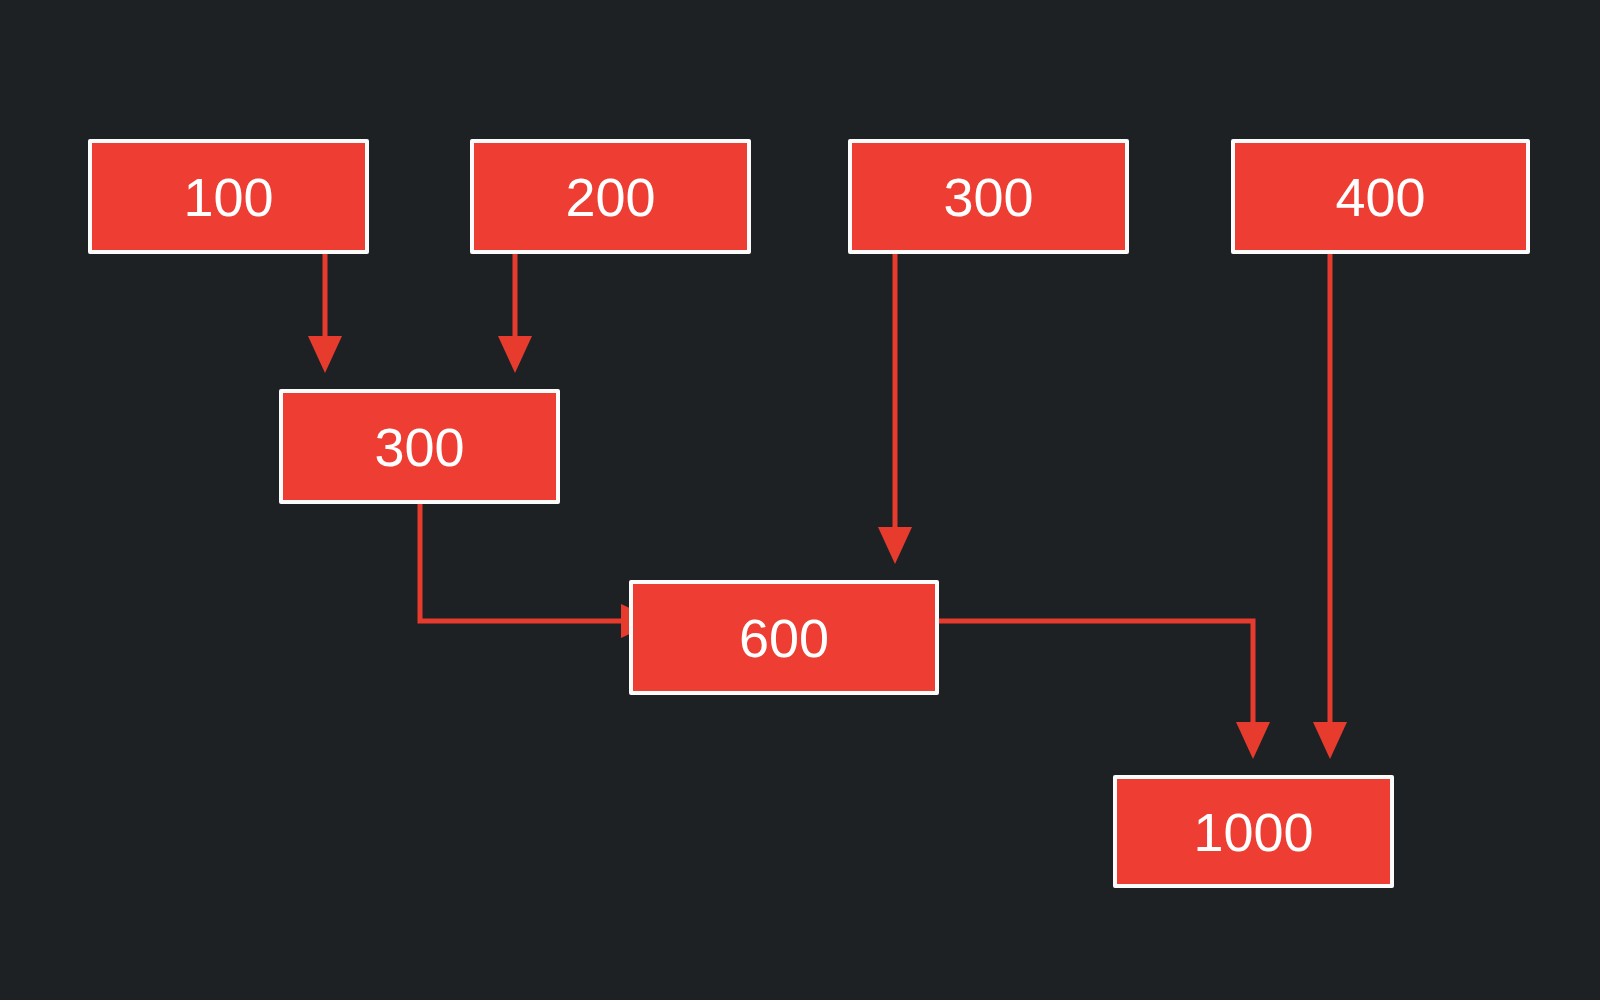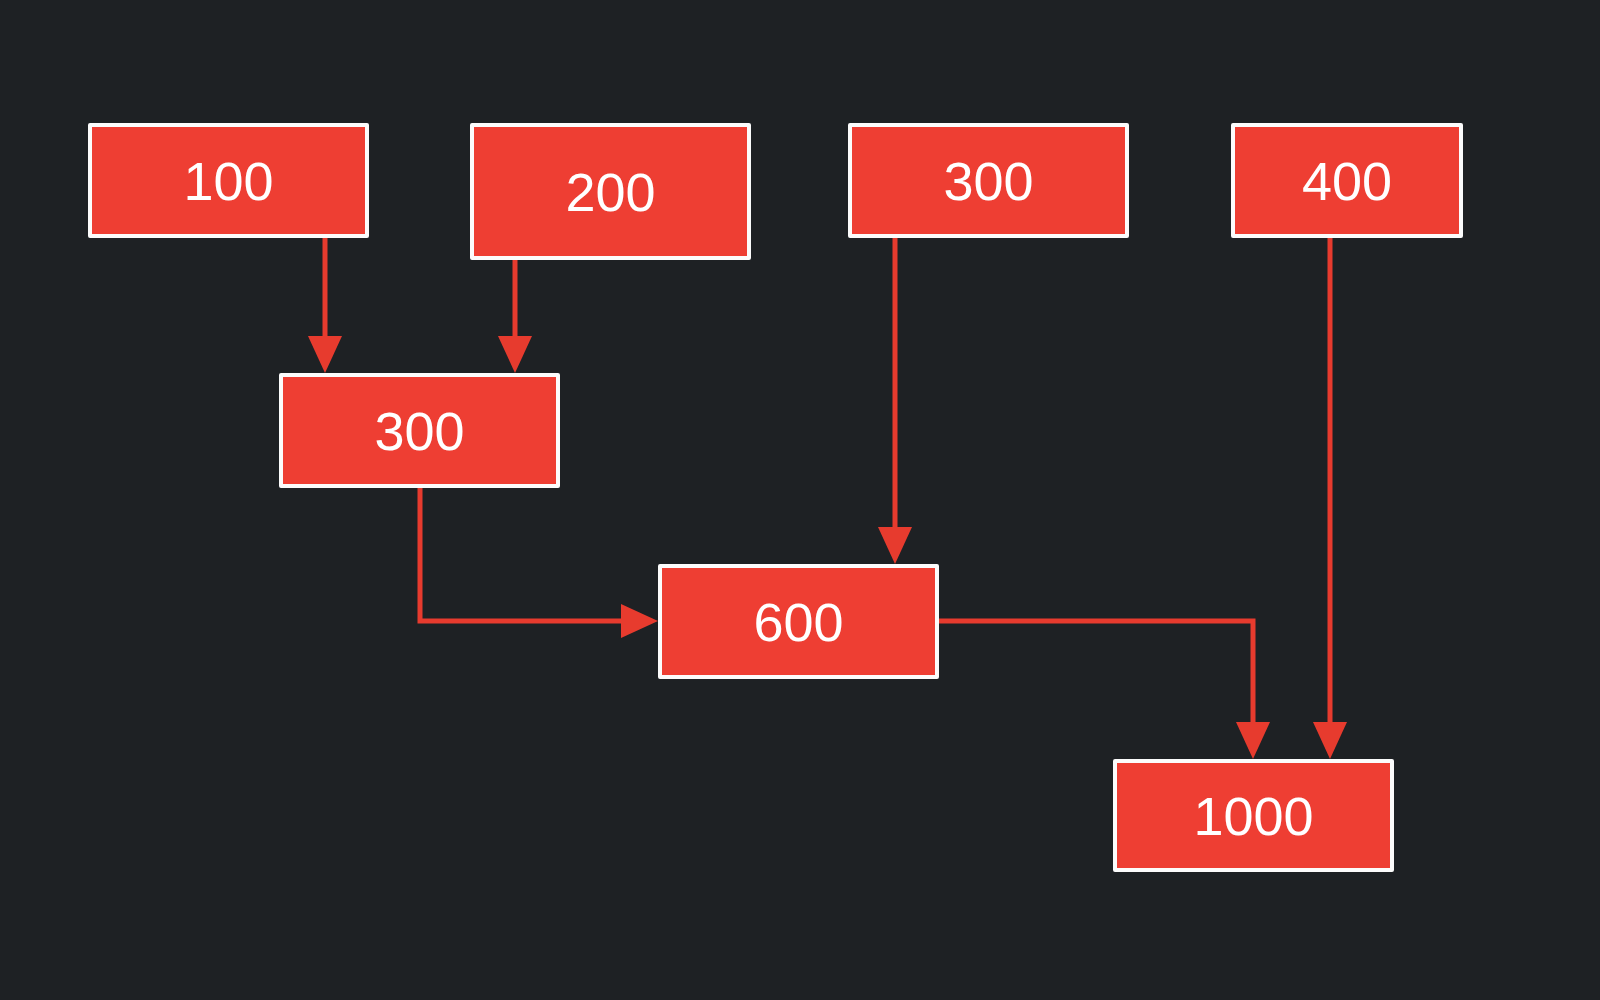--- a/index.html
+++ b/index.html
@@ -21,20 +21,21 @@
     height: 1000px;
   }
   .node {
     position: absolute;
     box-sizing: border-box;
     border: 4px solid #fcfcfc;
     border-radius: 2px;
     display: flex;
     align-items: center;
     justify-content: center;
+    margin-top: 16px;
   }
   .node-label {
     font-family: "Liberation Sans", sans-serif;
     font-size: 54px;
     font-weight: 400;
     line-height: 1;
     user-select: none;
   }
 </style>
 </head>
@@ -64,32 +65,32 @@
       </g>
       <g>
         <path d="M1330 238 L1330 722" fill="none" stroke="#e73b2e" stroke-width="5"></path>
         <polygon points="1313,722 1347,722 1330,759" fill="#e73b2e"></polygon>
       </g>
     </svg>
   <div id="node-layer">
       <div class="node" style="left: 88px; top: 123px; width: 281px; height: 115px; background: rgb(238, 62, 51); border-color: rgb(252, 252, 252);">
         <span class="node-label" style="color: rgb(255, 255, 255);">100</span>
       </div>
-      <div class="node" style="left: 470px; top: 123px; width: 281px; height: 137px; background: rgb(238, 62, 51); border-color: rgb(252, 252, 252);">
+      <div class="node" style="left: 470px; top: 123px; width: 281px; height: 115px; background: rgb(238, 62, 51); border-color: rgb(252, 252, 252);">
         <span class="node-label" style="color: rgb(255, 255, 255);">200</span>
       </div>
       <div class="node" style="left: 848px; top: 123px; width: 281px; height: 115px; background: rgb(238, 62, 51); border-color: rgb(252, 252, 252);">
         <span class="node-label" style="color: rgb(255, 255, 255);">300</span>
       </div>
-      <div class="node" style="left: 1231px; top: 123px; width: 232px; height: 115px; background: rgb(238, 62, 51); border-color: rgb(252, 252, 252);">
+      <div class="node" style="left: 1231px; top: 123px; width: 299px; height: 115px; background: rgb(238, 62, 51); border-color: rgb(252, 252, 252);">
         <span class="node-label" style="color: rgb(255, 255, 255);">400</span>
       </div>
       <div class="node" style="left: 279px; top: 373px; width: 281px; height: 115px; background: rgb(238, 62, 51); border-color: rgb(252, 252, 252);">
         <span class="node-label" style="color: rgb(255, 255, 255);">300</span>
       </div>
-      <div class="node" style="left: 658px; top: 564px; width: 281px; height: 115px; background: rgb(238, 62, 51); border-color: rgb(252, 252, 252);">
+      <div class="node" style="left: 629px; top: 564px; width: 310px; height: 115px; background: rgb(238, 62, 51); border-color: rgb(252, 252, 252);">
         <span class="node-label" style="color: rgb(255, 255, 255);">600</span>
       </div>
       <div class="node" style="left: 1113px; top: 759px; width: 281px; height: 113px; background: rgb(238, 62, 51); border-color: rgb(252, 252, 252);">
         <span class="node-label" style="color: #ffffff;">1000</span>
       </div>
     </div>
 </div>
 
 </body></html>

